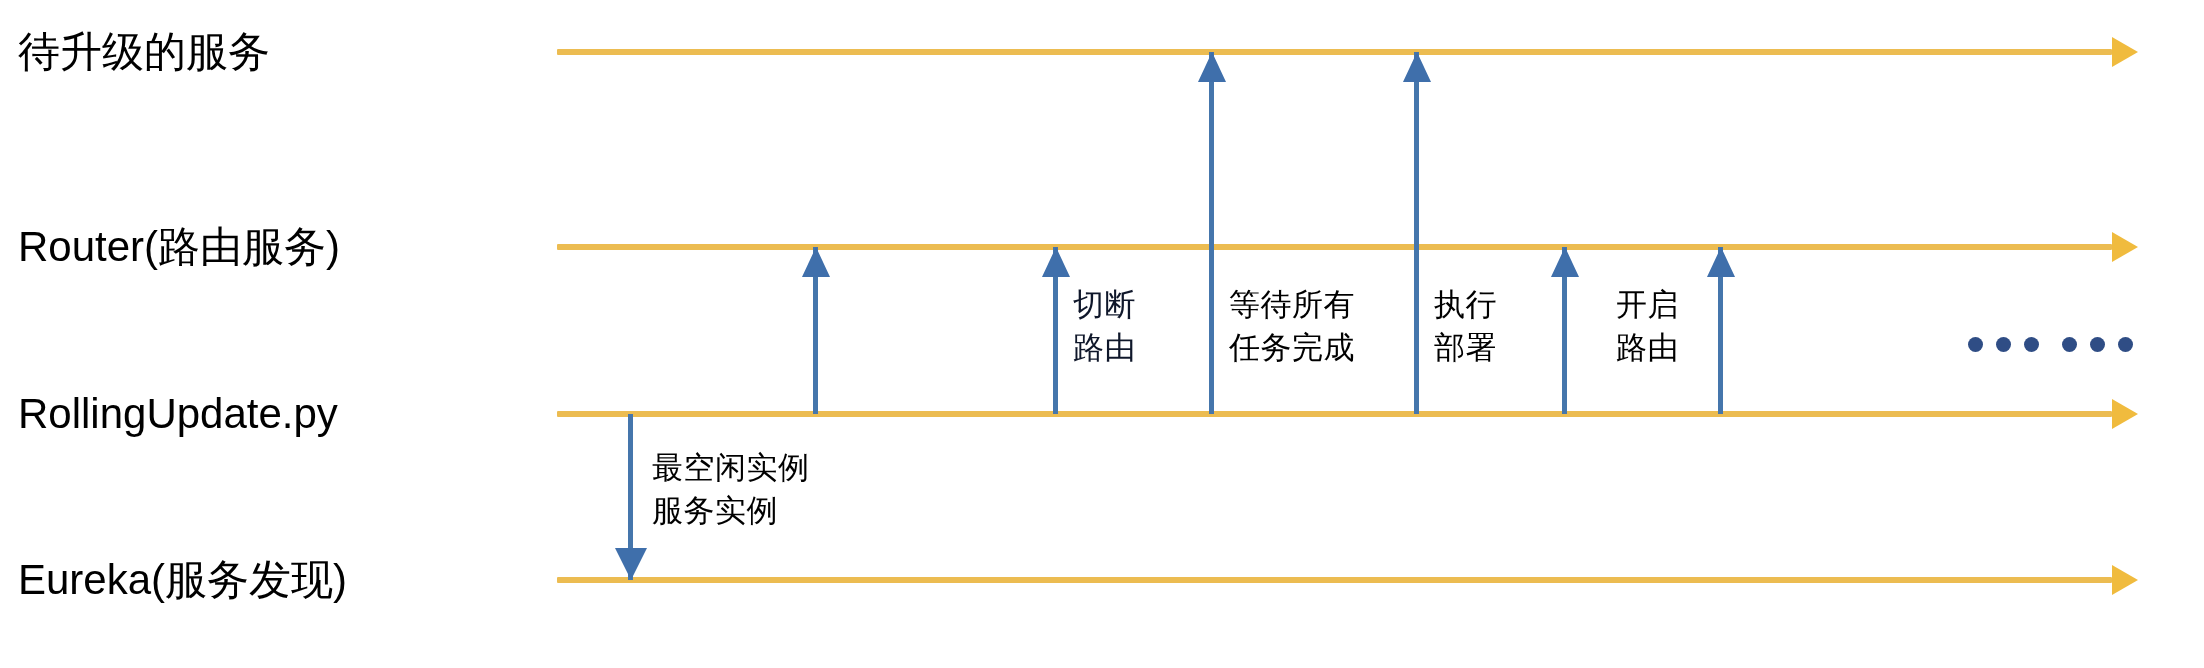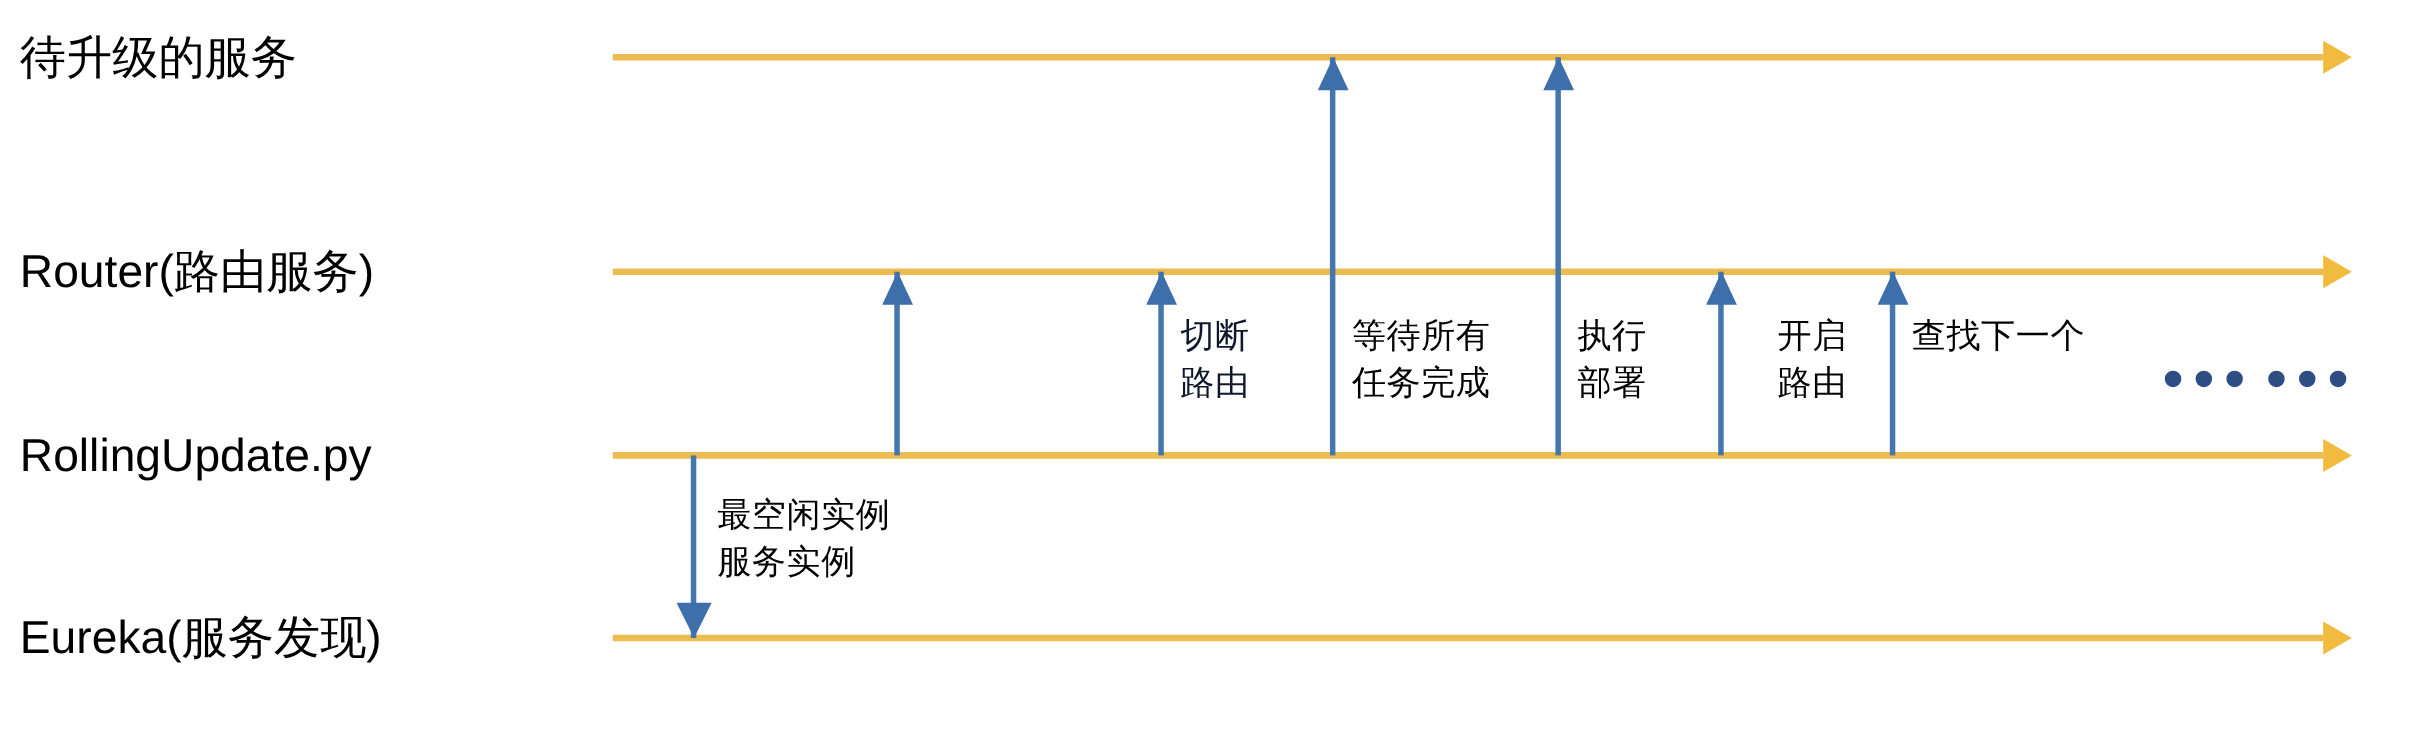--- a/index.html
+++ b/index.html
@@ -160,21 +160,21 @@
       <div class="msg-label" style="left: 1434px; top: 283px; color: rgb(0, 0, 0);"><div>执行</div><div>部署</div></div>
       <div class="msg" style="left: 1562px; top: 247px; height: 167px; width: 5px;">
         <div class="msg-shaft" style="height: 167px; background: rgb(69, 118, 172);"></div>
         <div class="msg-head-up" style="border-bottom-color: rgb(63, 111, 171);"></div>
       </div>
       <div class="msg-label" style="left: 1604px; top: 283px; color: rgb(0, 0, 0); margin-left: 12px;"><div>开启</div><div>路由</div></div>
       <div class="msg" style="left: 1718px; top: 247px; height: 167px; width: 5px;">
         <div class="msg-shaft" style="height: 167px; background: rgb(69, 118, 172);"></div>
         <div class="msg-head-up" style="border-bottom-color: rgb(63, 111, 171);"></div>
       </div>
-      <div class="msg-label" style="left: 1738px; top: 283px; color: rgb(0, 0, 0);"><div>查找下一个</div></div>
+      <div class="msg-label" style="left: 1738px; top: 283px; color: rgb(0, 0, 0);"></div>
     </div>
   <div id="dots-layer">
       <div class="dots" style="left: 1968px; top: 337px;">
         <div class="dot" style="background: rgb(47, 77, 133);"></div>
         <div class="dot" style="background: rgb(47, 77, 133);"></div>
         <div class="dot" style="background: rgb(47, 77, 133);"></div>
       </div>
       <div class="dots" style="left: 2062px; top: 337px;">
         <div class="dot" style="background: rgb(47, 77, 133);"></div>
         <div class="dot" style="background: rgb(47, 77, 133);"></div>

